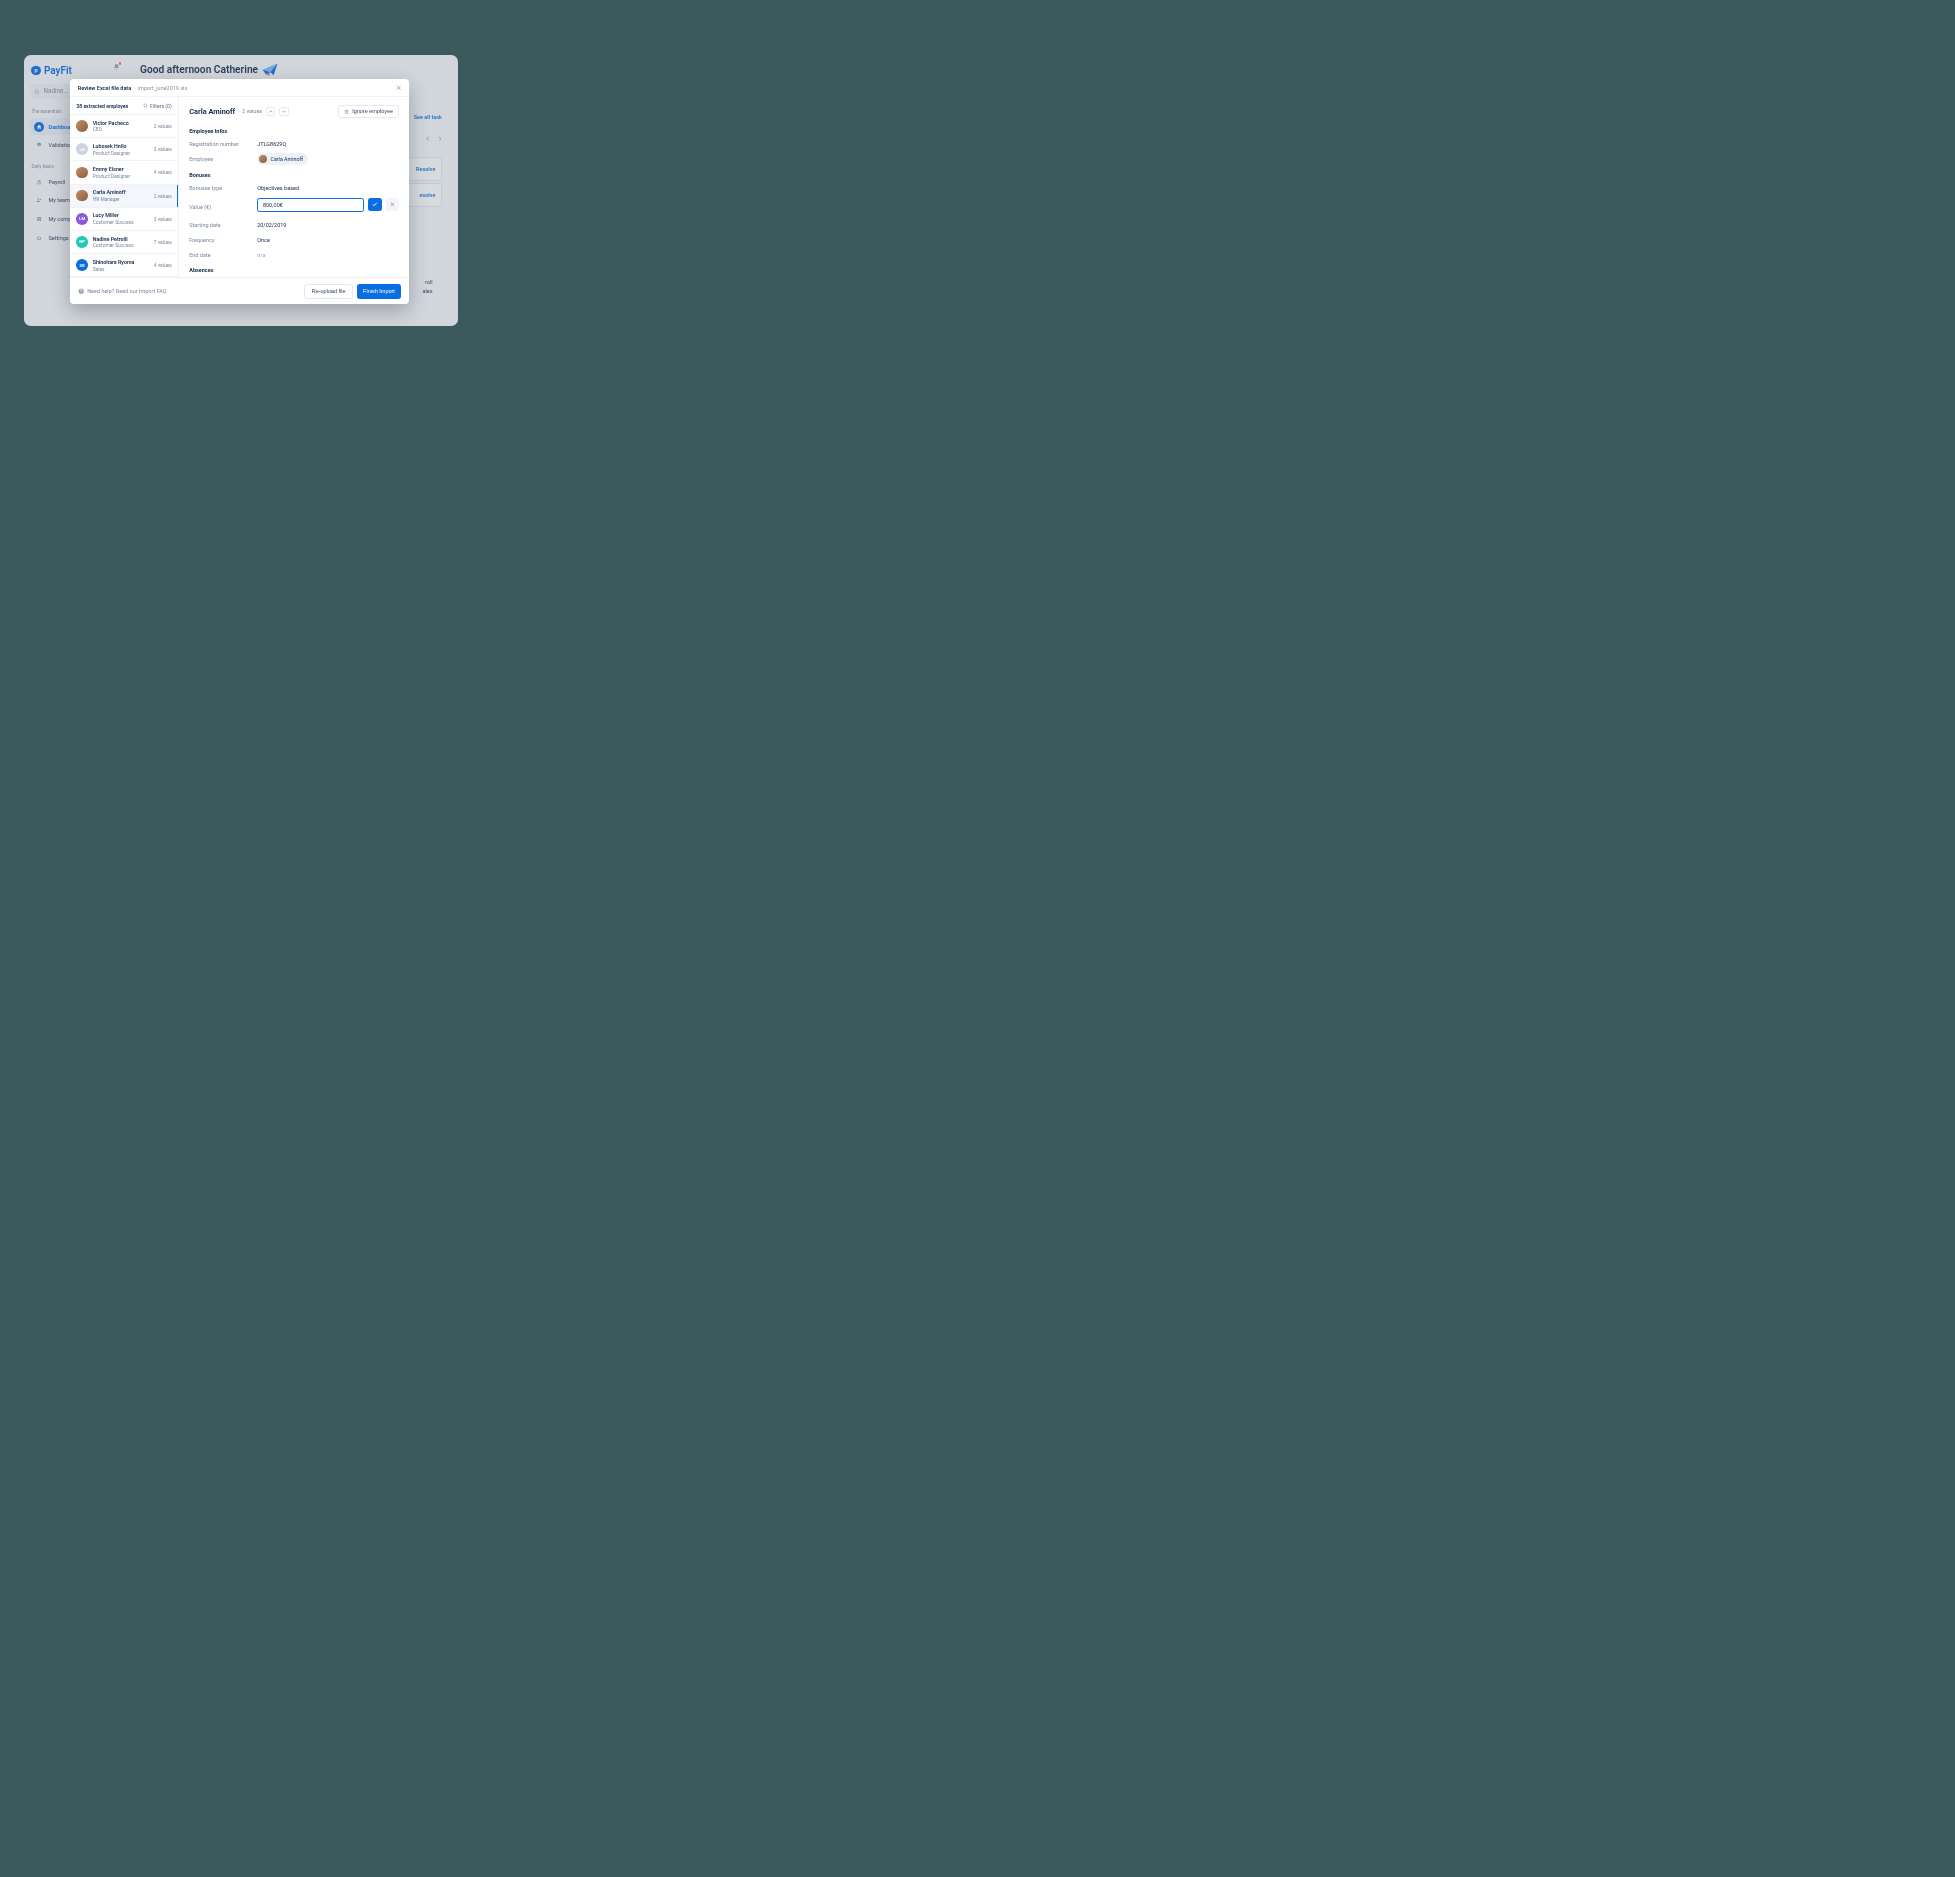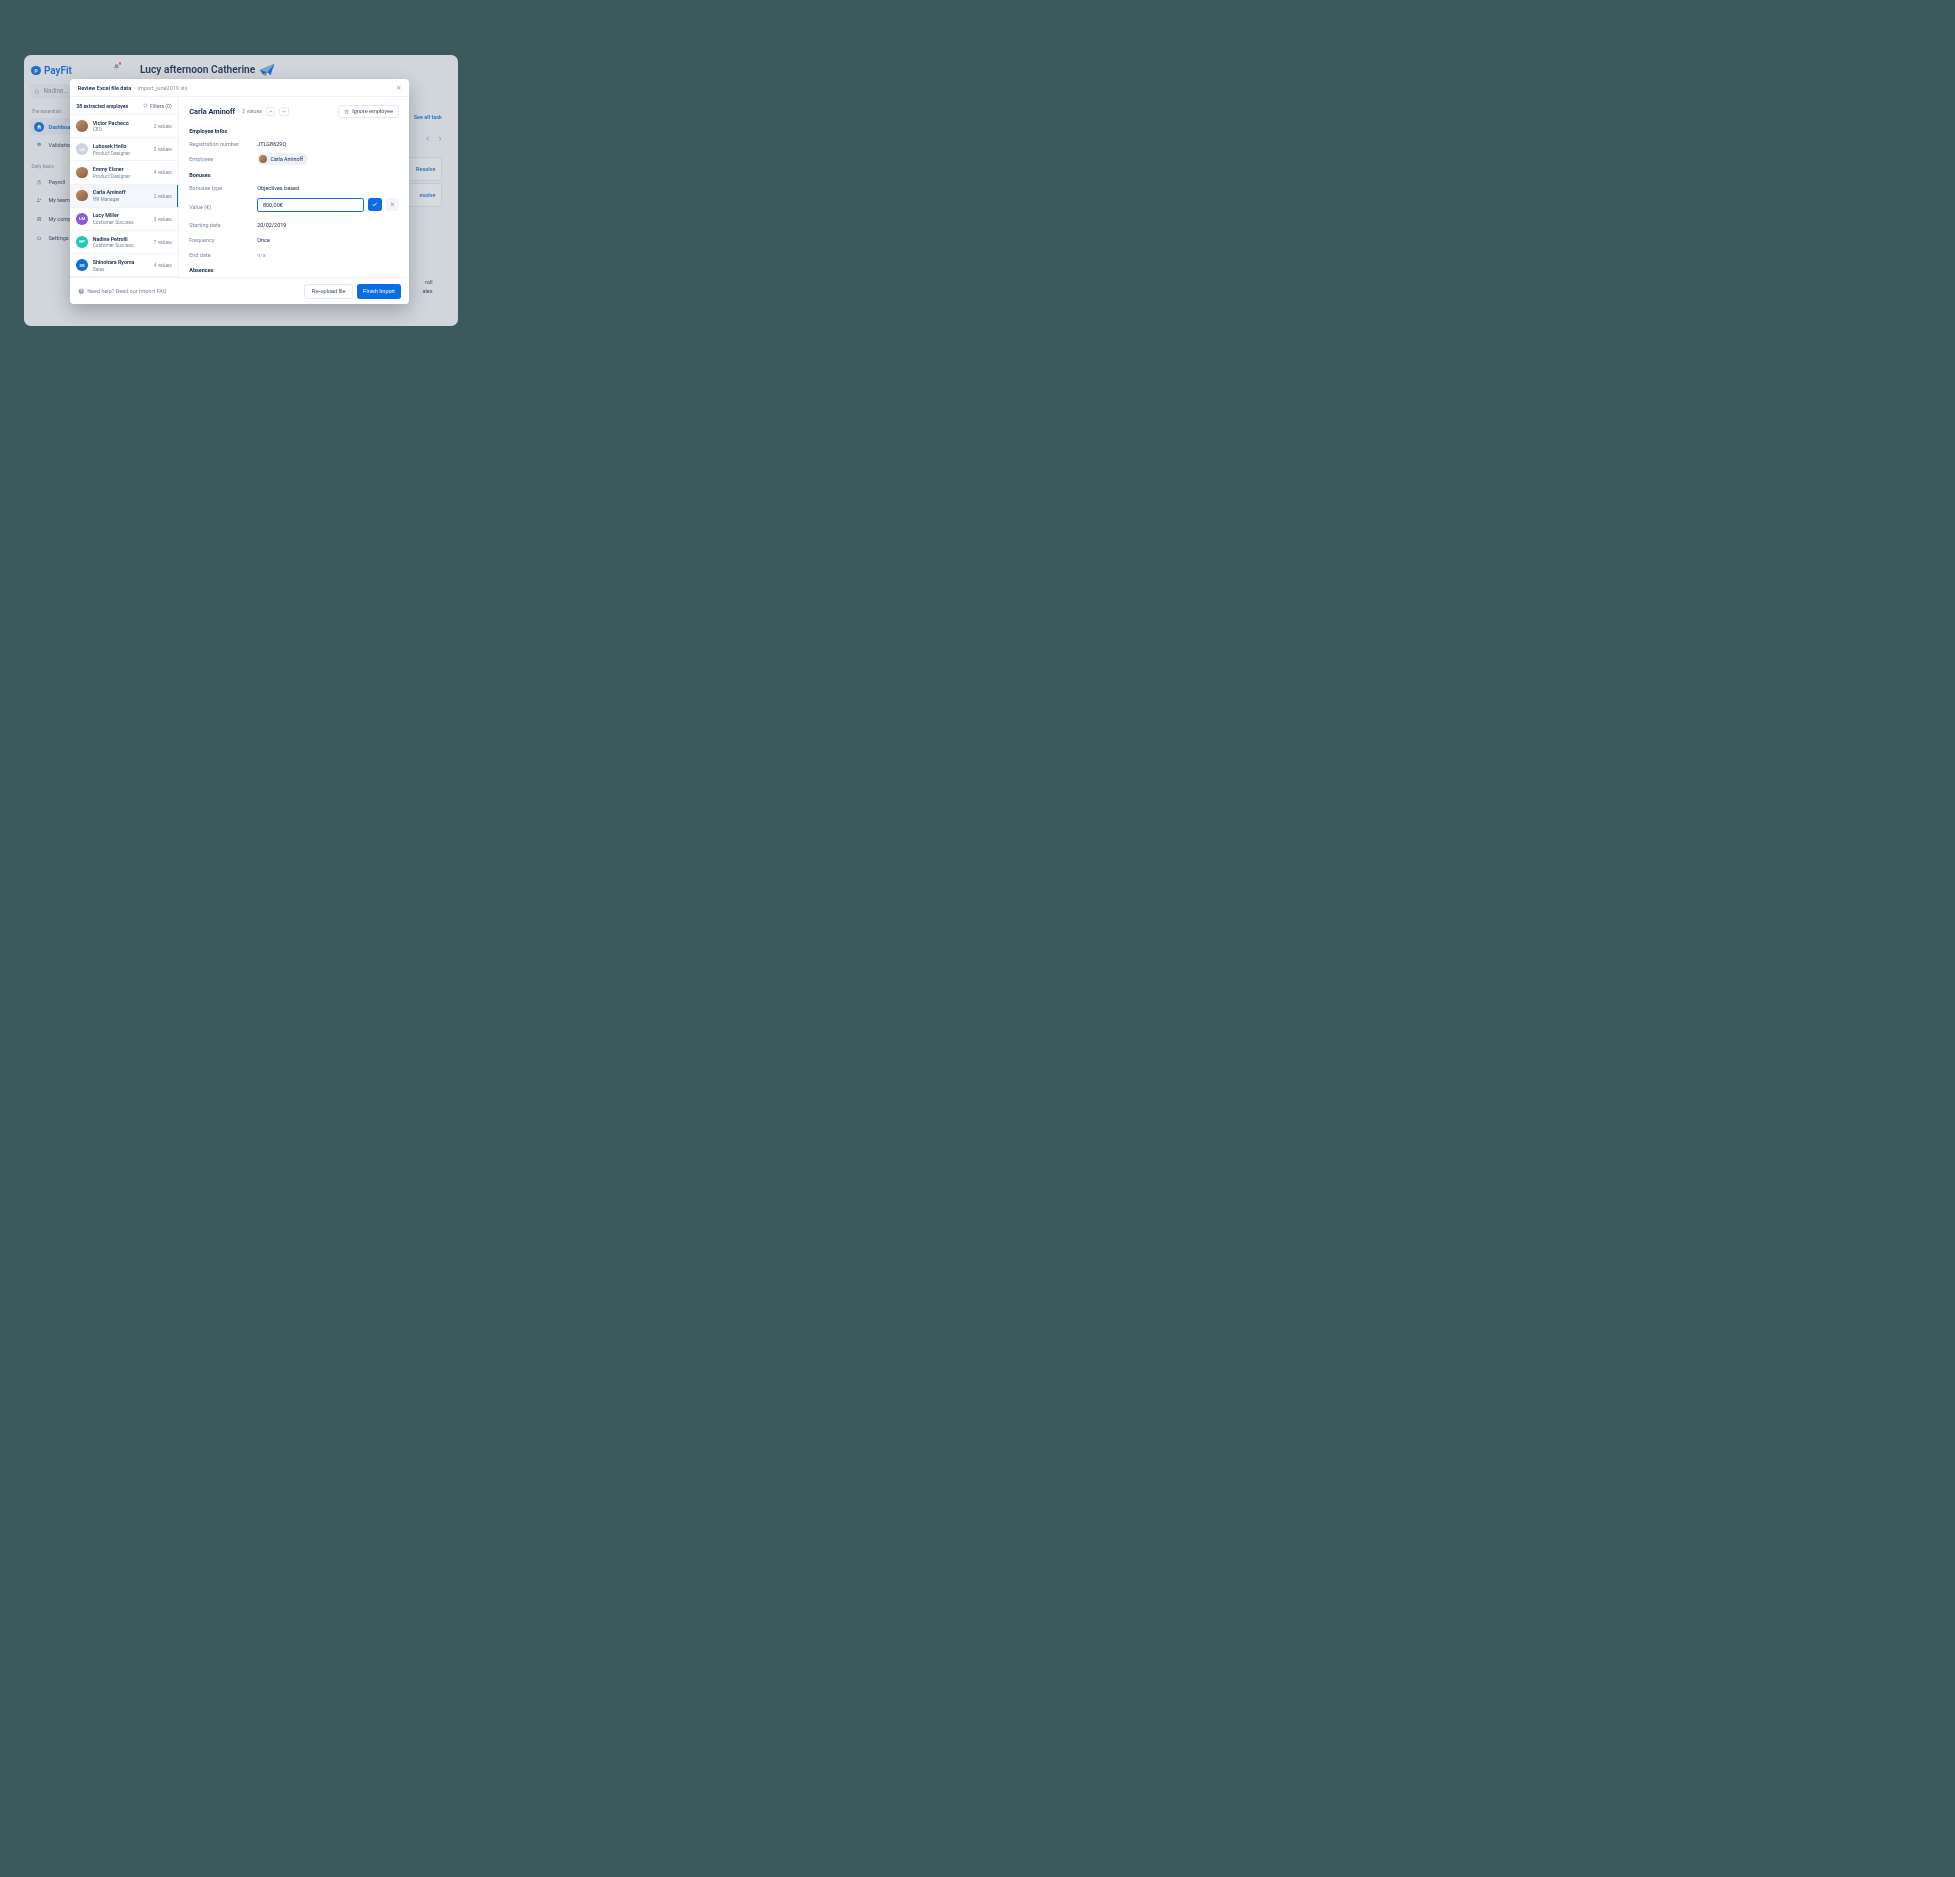--- a/index.html
+++ b/index.html
@@ -249,21 +249,21 @@
           <svg viewBox="0 0 24 24" fill="currentColor">
             <path d="M12 8a4 4 0 100 8 4 4 0 000-8zm9 4l-2 .5-.8 2 1 1.8-1.5 1.5-1.8-1-2 .8-.5 2h-2l-.5-2-2-.8-1.8 1L4.6 17l1-1.8-.8-2L3 12l2-.5.8-2-1-1.8L6.3 6.2l1.8 1 2-.8.5-2h2l.5 2 2 .8 1.8-1 1.5 1.5-1 1.8.8 2z"></path>
           </svg>
         </span>
       <span>Settings</span>
     </div>
   </aside>
 
   <main class="main-area">
     <h1 class="greeting">
-      <span>Lucy afternoon Catherine</span>
+      <span>Good afternoon Catherine</span>
       <span class="greeting-emoji">
         <svg width="17" height="15" viewBox="0 0 44 38">
             <path d="M2 20 L40 4 L30 34 L22 26 L10 32 Z" fill="#0a6ee3"></path>
             <path d="M2 20 L40 4 L22 26 Z" fill="#7dbcf2"></path>
             <path d="M10 32 L22 26 L18 36 Z" fill="#c88"></path>
           </svg>
       </span>
     </h1>
     <a class="see-all">See all task</a>
     <div class="pager">

